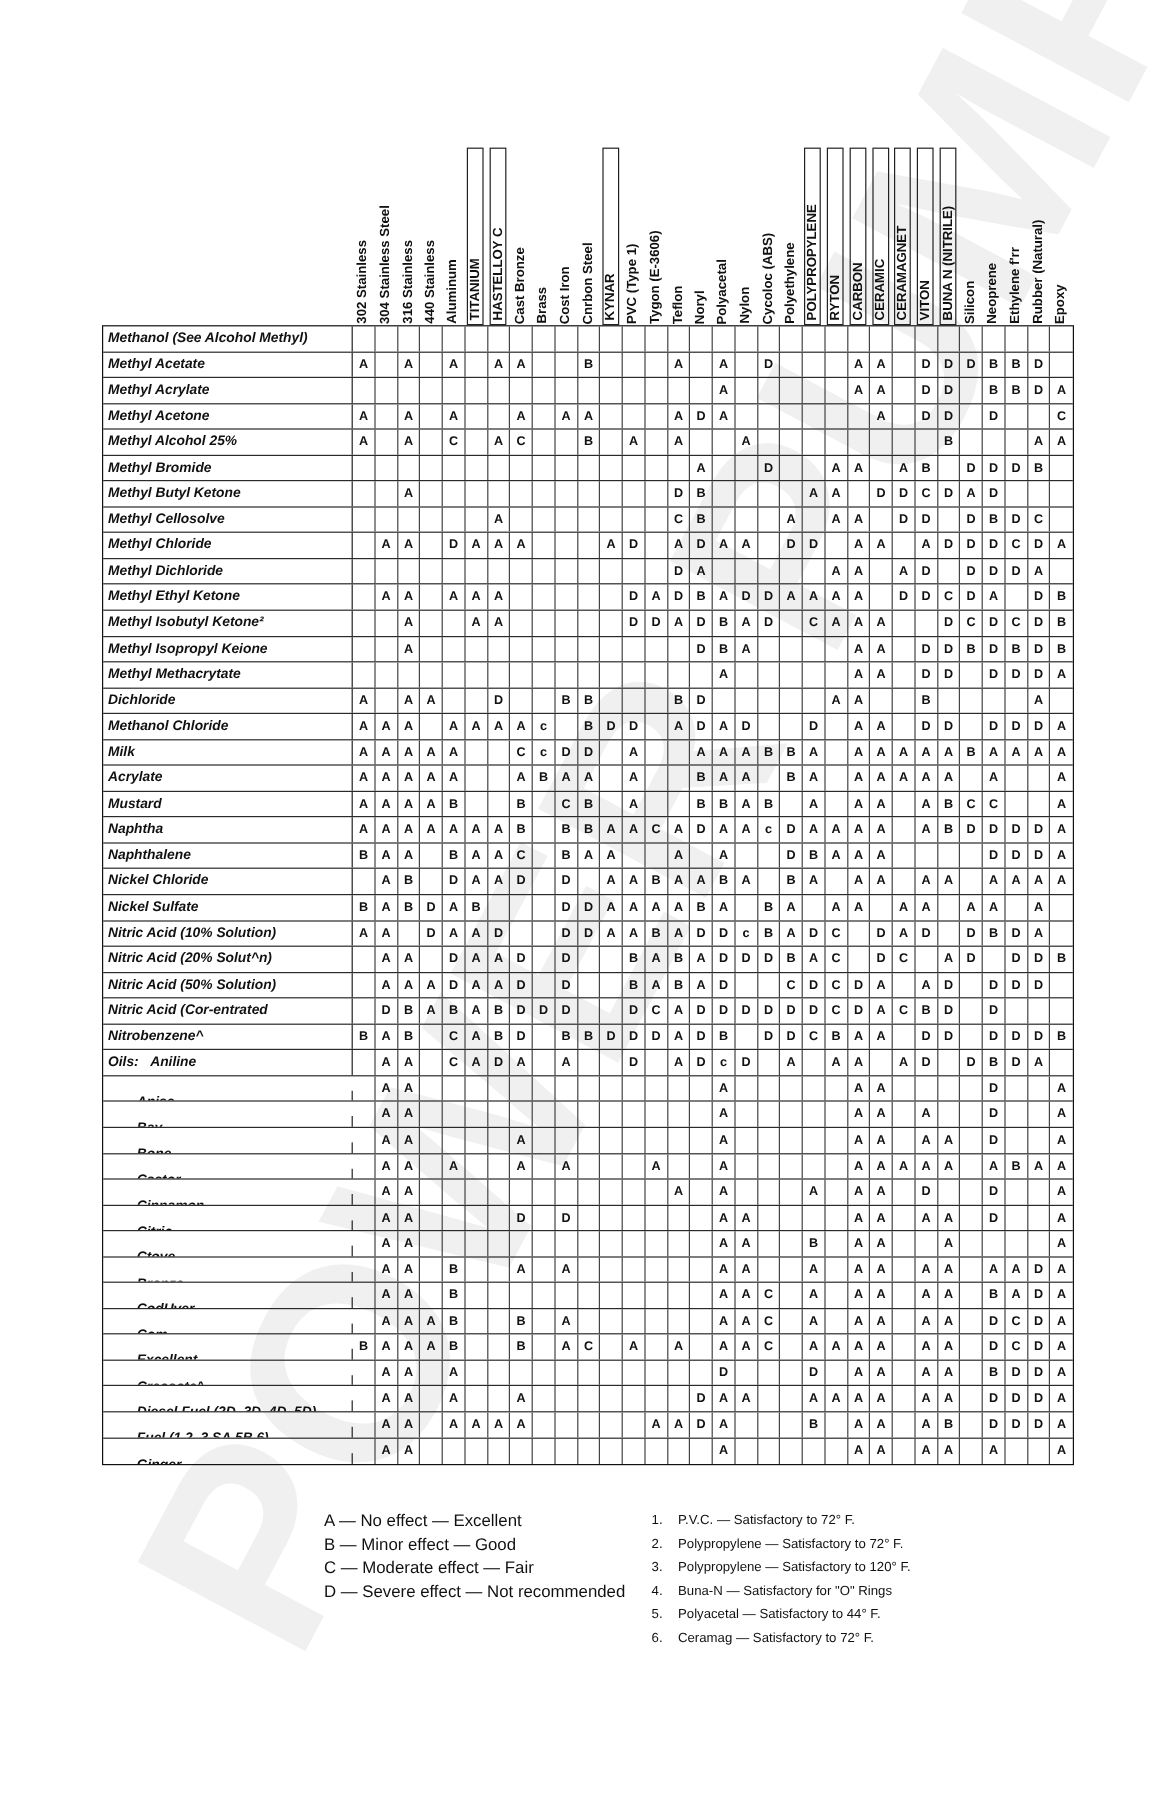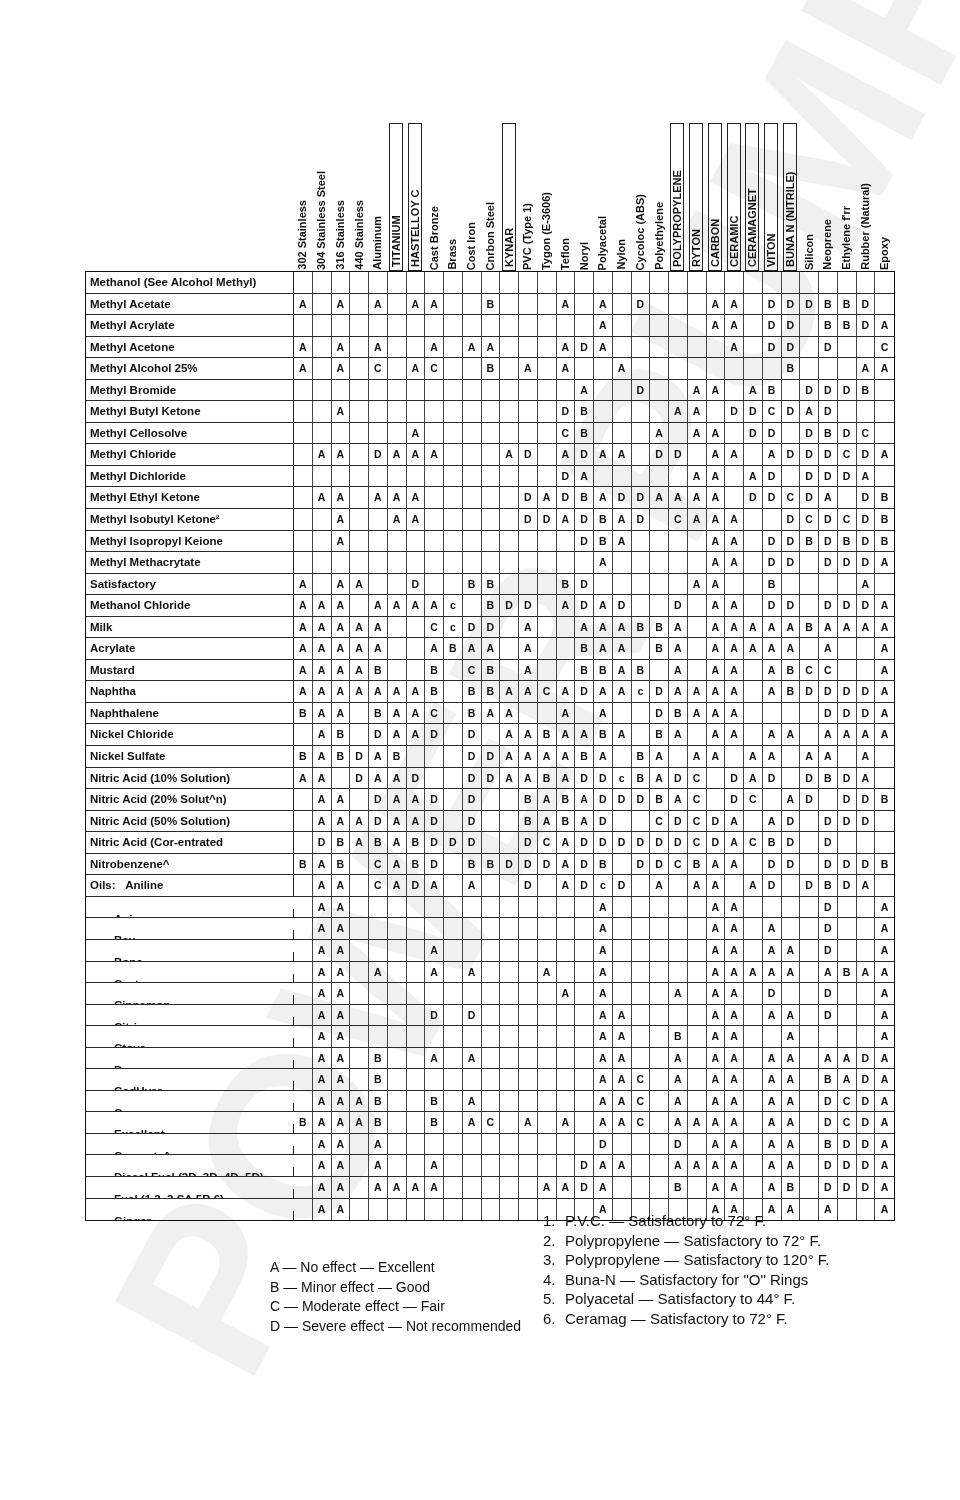--- a/index.html
+++ b/index.html
@@ -13,27 +13,27 @@
   .hcell{width:18.75px;height:213px;display:flex;justify-content:center;align-items:flex-end;
          box-sizing:border-box;}
   .hcell span{writing-mode:vertical-rl;transform:rotate(180deg);white-space:nowrap;
               font-weight:bold;font-size:11px;line-height:12px;padding:1px 0;}
   .hcell.boxed span{border:1.5px solid #222;min-height:148px;padding:3px 0;box-sizing:border-box;}
   .grid{border:1.5px solid #111;}
   .row{display:flex;height:21.55px;border-bottom:1px solid #2a2a2a;box-sizing:border-box;}
   .row:last-child{border-bottom:none;}
   .lbl{width:208px;box-sizing:border-box;border-right:1.5px solid #222;
        font-weight:bold;font-size:11.5px;line-height:20px;padding-left:4px;
-       white-space:nowrap;overflow:hidden;}
+       white-space:nowrap;overflow:hidden;font-style:italic;}
   .lbl.ind{padding-left:28px;margin-top:12px;}
   .c{width:18.75px;box-sizing:border-box;border-right:1px solid #444;
      font-weight:bold;font-size:10.5px;line-height:20px;text-align:center;overflow:hidden;}
   .c:last-child{border-right:none;}
   .legend{position:absolute;left:270px;top:1258px;font-size:14px;line-height:19.5px;z-index:1;}
-  .notes{position:absolute;left:543px;top:1211px;font-size:15px;line-height:19.5px;z-index:1;}
+  .notes{position:absolute;left:543px;top:1258px;font-size:11px;line-height:19.5px;z-index:1;}
   .notes .num{display:inline-block;width:22px;}
 </style>
 </head>
 <body>
 
 <div class="page">
   <div class="watermark">POWER PUMPS</div>
 
   <div class="tbl">
     <div class="hdr-row" id="hdr-row">
@@ -619,21 +619,21 @@
           <div class="c"></div>
           <div class="c">D</div>
           <div class="c">D</div>
           <div class="c"></div>
           <div class="c">D</div>
           <div class="c">D</div>
           <div class="c">D</div>
           <div class="c">A</div>
         </div>
         <div class="row">
-          <div class="lbl">Satisfactory</div>
+          <div class="lbl">Dichloride</div>
           <div class="c">A</div>
           <div class="c"></div>
           <div class="c">A</div>
           <div class="c">A</div>
           <div class="c"></div>
           <div class="c"></div>
           <div class="c">D</div>
           <div class="c"></div>
           <div class="c"></div>
           <div class="c">B</div>

